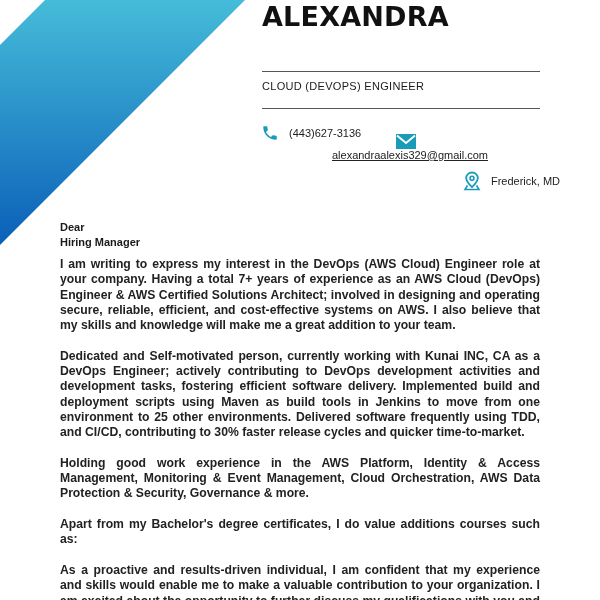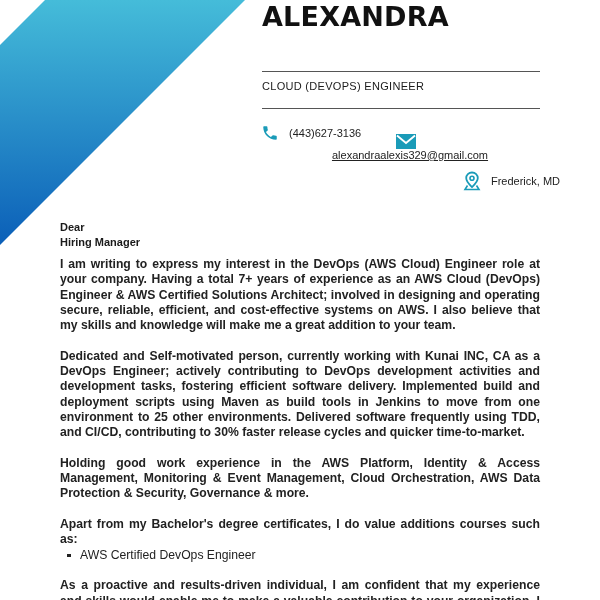--- a/index.html
+++ b/index.html
@@ -97,17 +97,14 @@
 <div class="salutation">
   <div>Dear</div>
   <div>Hiring Manager</div>
 </div>
 
 <div class="body">
   <p>I am writing to express my interest in the DevOps (AWS Cloud) Engineer role at your company. Having a total 7+ years of experience as an AWS Cloud (DevOps) Engineer &amp; AWS Certified Solutions Architect; involved in designing and operating secure, reliable, efficient, and cost-effective systems on AWS. I also believe that my skills and knowledge will make me a great addition to your team.</p>
   <p>Dedicated and Self-motivated person, currently working with Kunai INC, CA as a DevOps Engineer; actively contributing to DevOps development activities and development tasks, fostering efficient software delivery. Implemented build and deployment scripts using Maven as build tools in Jenkins to move from one environment to 25 other environments. Delivered software frequently using TDD, and CI/CD, contributing to 30% faster release cycles and quicker time-to-market.</p>
   <p>Holding good work experience in the AWS Platform, Identity &amp; Access Management, Monitoring &amp; Event Management, Cloud Orchestration, AWS Data Protection &amp; Security, Governance &amp; more.</p>
   <p>Apart from my Bachelor's degree certificates, I do value additions courses such as:</p>
-  <ul>
-    <li>AWS Certified DevOps Engineer</li>
-  </ul>
   <p>As a proactive and results-driven individual, I am confident that my experience and skills would enable me to make a valuable contribution to your organization. I am excited about the opportunity to further discuss my qualifications with you and am available for an</p>
 </div>
 
 </body></html>

